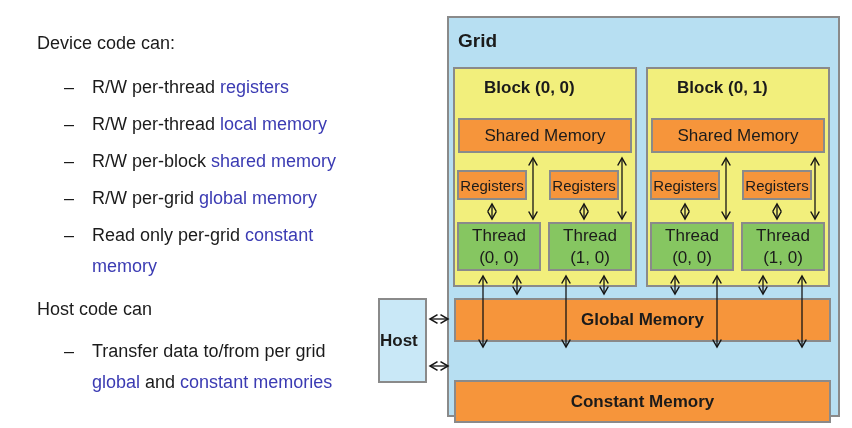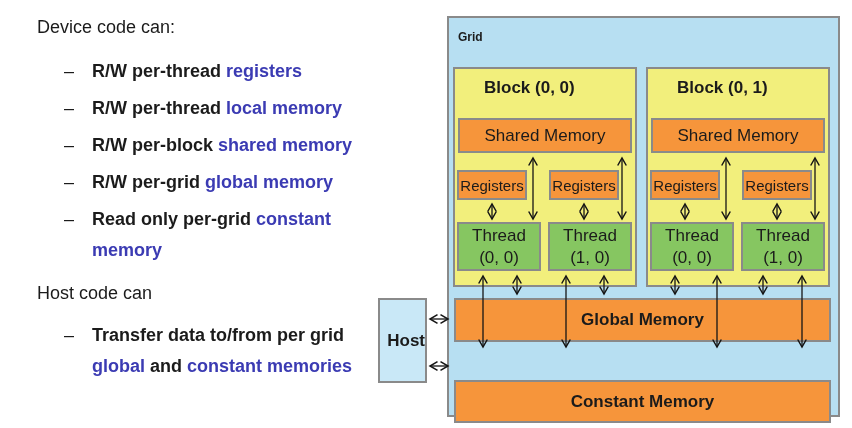--- a/index.html
+++ b/index.html
@@ -2,35 +2,35 @@
 <html style="--grid-fill: #b7dff2; --host-fill: #c9e8f7; --block-fill: #f2ef7c; --memory-fill: #f6953b; --thread-fill: #86c661; --box-border: #8a8a8a; --highlight-text: #3b3bb3; --body-text: #1b1b1b;"><head>
 <meta charset="utf-8">
 <style>
   html,body{margin:0;padding:0;background:#ffffff;}
   .page{
     position:relative;width:852px;height:428px;overflow:hidden;background:#ffffff;
     font-family:"Liberation Sans","DejaVu Sans",sans-serif;
     color:var(--body-text,#1b1b1b);
   }
   
-  .left-panel{position:absolute;left:0;top:0;width:400px;padding:16px 0 0 37px;box-sizing:border-box;font-size:18px;}
+  .left-panel{position:absolute;left:0;top:0;width:400px;padding:32px 0 0 37px;box-sizing:border-box;font-size:18px;}
   .lp-heading{line-height:22px;margin:0 0 18px 0;}
   .lp-heading2{line-height:22px;margin:16px 0 16px 0;}
   .bullet{display:flex;line-height:31px;margin:0 0 6px 0;}
   .bullet .dash{flex:none;width:28px;margin-left:27px;}
-  .bullet .btext{flex:1;font-weight:bold;}
+  .bullet .btext{flex:1;}
   .hl{color:var(--highlight-text,#3b3bb3);}
   
   .box{position:absolute;box-sizing:border-box;border:2px solid var(--box-border,#8a8a8a);}
   .host-box{
     left:378px;top:298px;width:49px;height:85px;background:var(--host-fill,#c9e8f7);
-    display:flex;align-items:center;justify-content:flex-end;font-weight:bold;font-size:17px;
+    display:flex;align-items:center;justify-content:flex-start;font-weight:bold;font-size:17px;
   }
   .grid-box{left:447px;top:16px;width:393px;height:401px;background:var(--grid-fill,#b7dff2);}
-  .grid-label{position:absolute;left:9px;top:12px;font-weight:bold;font-size:12px;}
+  .grid-label{position:absolute;left:9px;top:12px;font-weight:bold;font-size:19px;}
   .block{position:absolute;top:49px;width:184px;height:220px;background:var(--block-fill,#f2ef7c);border:2px solid var(--box-border,#8a8a8a);box-sizing:border-box;}
   .block-0{left:4px;}
   .block-1{left:197px;}
   .block-label{position:absolute;left:29px;top:9px;font-weight:bold;font-size:17px;}
   .inner{position:absolute;box-sizing:border-box;border:2px solid var(--box-border,#8a8a8a);
          display:flex;align-items:center;justify-content:center;text-align:center;}
   .shared{left:3px;top:49px;width:174px;height:35px;background:var(--memory-fill,#f6953b);font-size:17px;}
   .reg{top:101px;width:70px;height:30px;background:var(--memory-fill,#f6953b);font-size:15px;}
   .reg-0{left:2px;}
   .reg-1{left:94px;}

